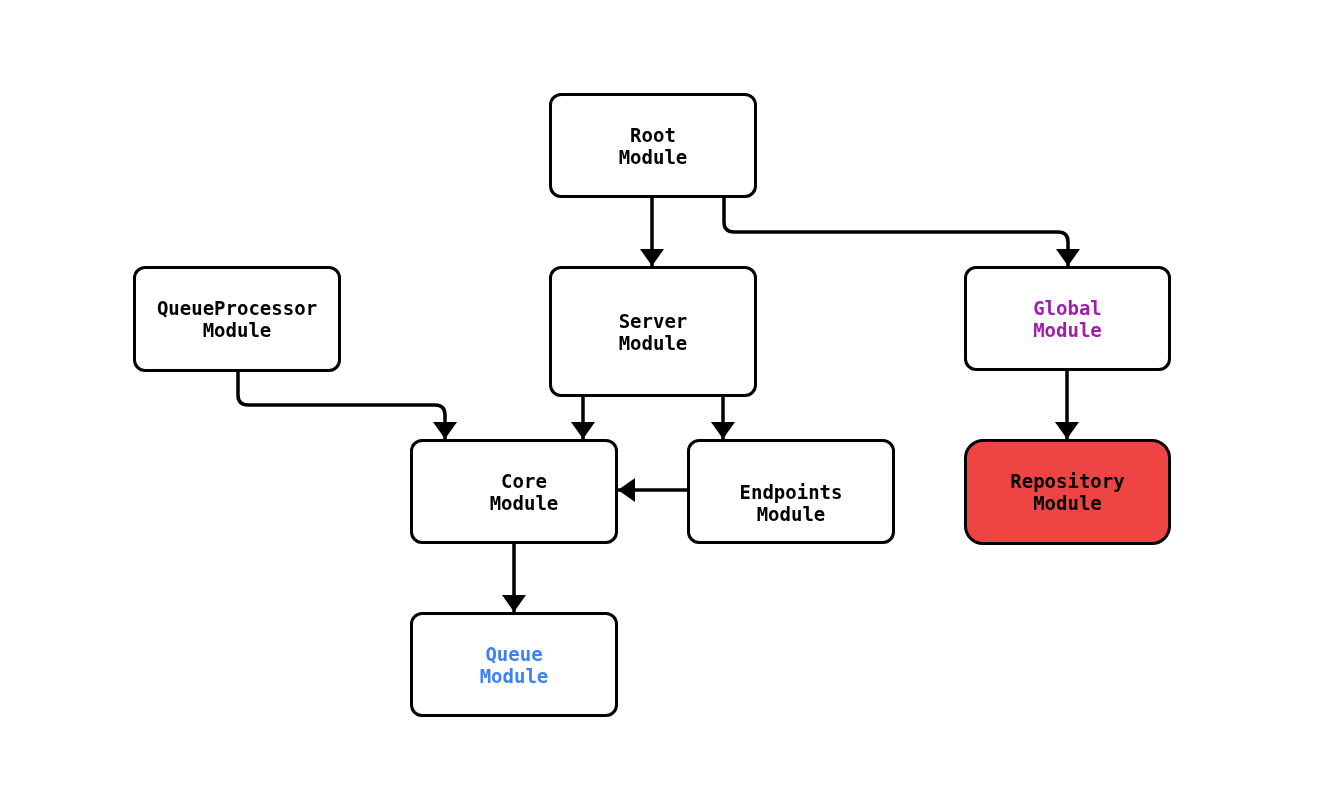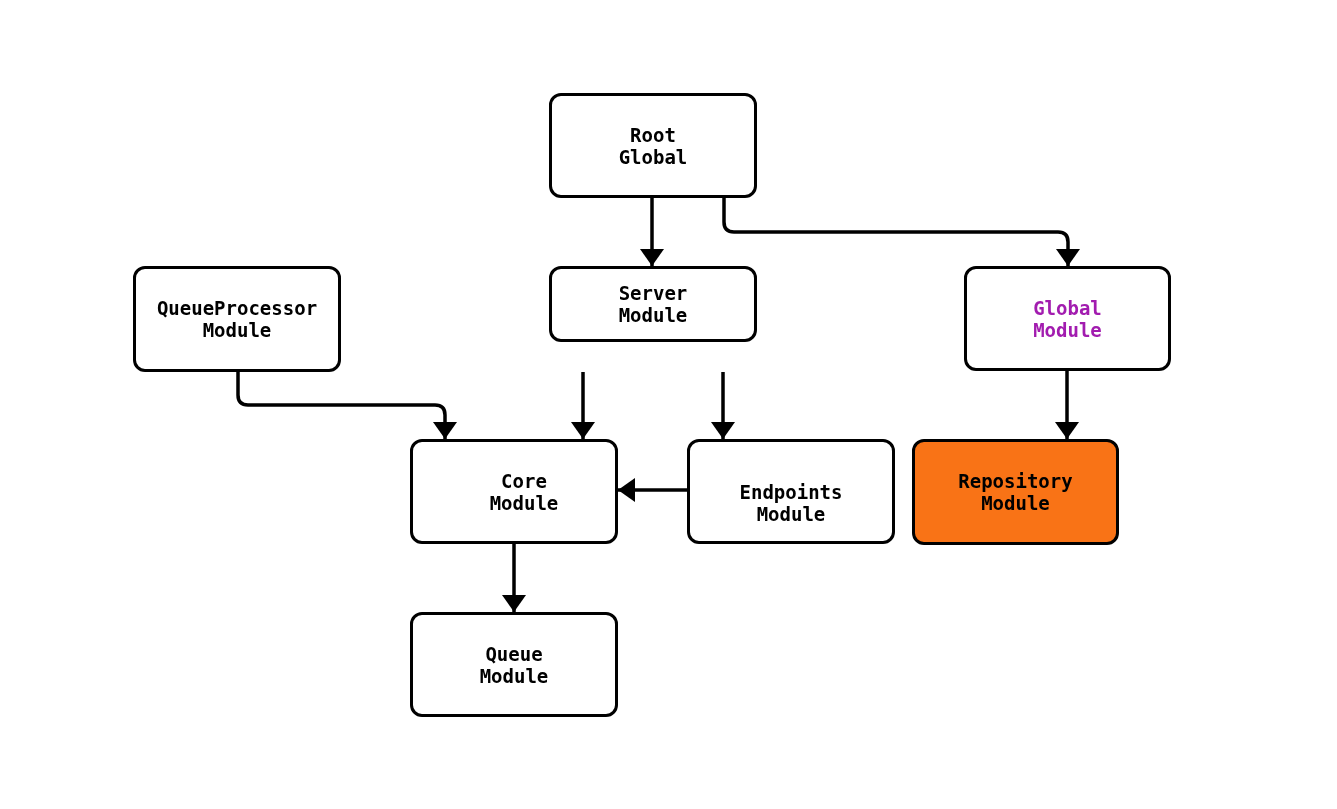--- a/index.html
+++ b/index.html
@@ -60,44 +60,44 @@
         <path d="M583,372 L583,439" fill="none" stroke="#000000" stroke-width="3.5" marker-end="url(#arrowhead)"></path>
         <path d="M723,372 L723,439" fill="none" stroke="#000000" stroke-width="3.5" marker-end="url(#arrowhead)"></path>
         <path d="M687,490 L618,490" fill="none" stroke="#000000" stroke-width="3.5" marker-end="url(#arrowhead)"></path>
         <path d="M1067,371 L1067,439" fill="none" stroke="#000000" stroke-width="3.5" marker-end="url(#arrowhead)"></path>
         <path d="M514,544 L514,612" fill="none" stroke="#000000" stroke-width="3.5" marker-end="url(#arrowhead)"></path>
       </g>
   </svg>
   <div id="nodes-layer">
       <div class="node" style="left: 549px; top: 93px; width: 208px; height: 105px; background: rgb(255, 255, 255); border-color: rgb(0, 0, 0);">
     <span class="node-label" style="color: rgb(0, 0, 0);">Root
-Global</span>
+Module</span>
   </div>
       <div class="node" style="left: 133px; top: 266px; width: 208px; height: 106px; background: rgb(255, 255, 255); border-color: rgb(0, 0, 0);">
     <span class="node-label" style="color: rgb(0, 0, 0);">QueueProcessor
 Module</span>
   </div>
-      <div class="node" style="left: 549px; top: 266px; width: 208px; height: 76px; background: rgb(255, 255, 255); border-color: rgb(0, 0, 0);">
+      <div class="node" style="left: 549px; top: 266px; width: 208px; height: 131px; background: rgb(255, 255, 255); border-color: rgb(0, 0, 0);">
     <span class="node-label" style="color: rgb(0, 0, 0);">Server
 Module</span>
   </div>
       <div class="node" style="left: 964px; top: 266px; width: 207px; height: 105px; background: rgb(255, 255, 255); border-color: rgb(0, 0, 0);">
     <span class="node-label" style="color: #a21caf;">Global
 Module</span>
   </div>
       <div class="node" style="left: 410px; top: 439px; width: 208px; height: 105px; background: rgb(255, 255, 255); border-color: rgb(0, 0, 0); padding-left: 20px;">
     <span class="node-label" style="color: rgb(0, 0, 0);">Core
 Module</span>
   </div>
       <div class="node" style="left: 687px; top: 439px; width: 208px; height: 105px; background: rgb(255, 255, 255); border-color: rgb(0, 0, 0);">
     <span class="node-label" style="color: rgb(0, 0, 0); margin-top: 23px;">Endpoints
 Module</span>
   </div>
-      <div class="node" style="left: 912px; top: 439px; width: 207px; height: 106px; background: #f97316; border-color: rgb(0, 0, 0);">
+      <div class="node" style="left: 964px; top: 439px; width: 207px; height: 106px; background: #ef4444; border-color: rgb(0, 0, 0); border-radius: 19px;">
     <span class="node-label" style="color: rgb(0, 0, 0);">Repository
 Module</span>
   </div>
       <div class="node" style="left: 410px; top: 612px; width: 208px; height: 105px; background: rgb(255, 255, 255); border-color: rgb(0, 0, 0);">
-    <span class="node-label" style="color: #000000;">Queue
+    <span class="node-label" style="color: #3b82f6;">Queue
 Module</span>
   </div>
     </div>
 </div>
 
 </body></html>

